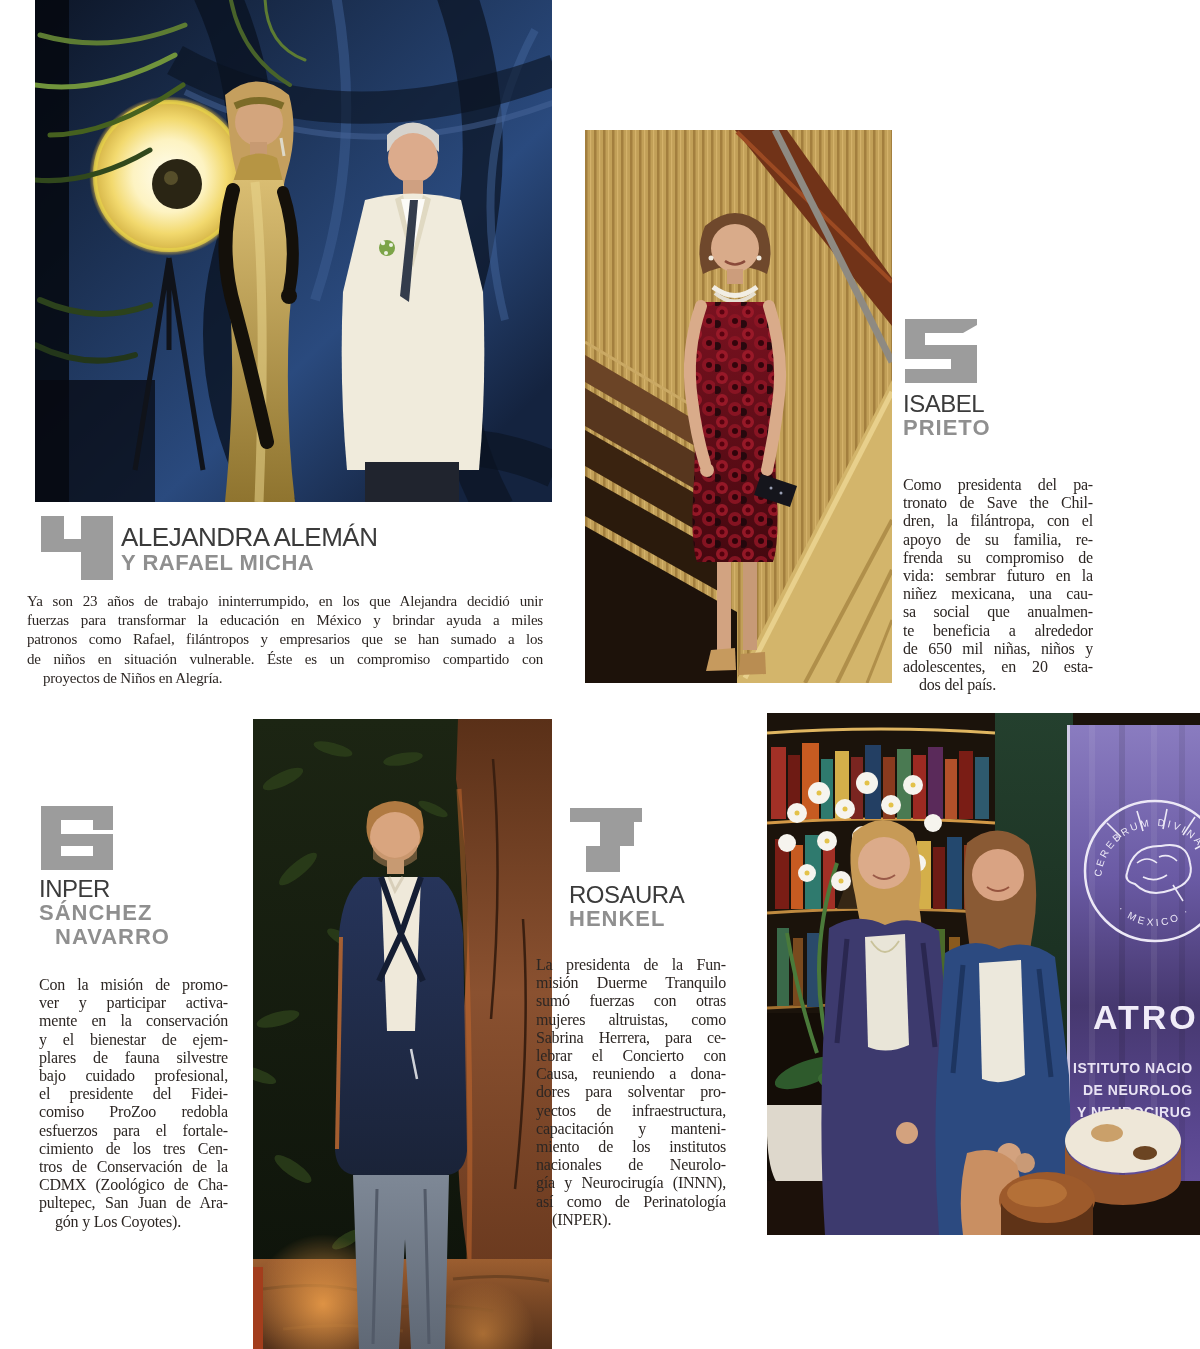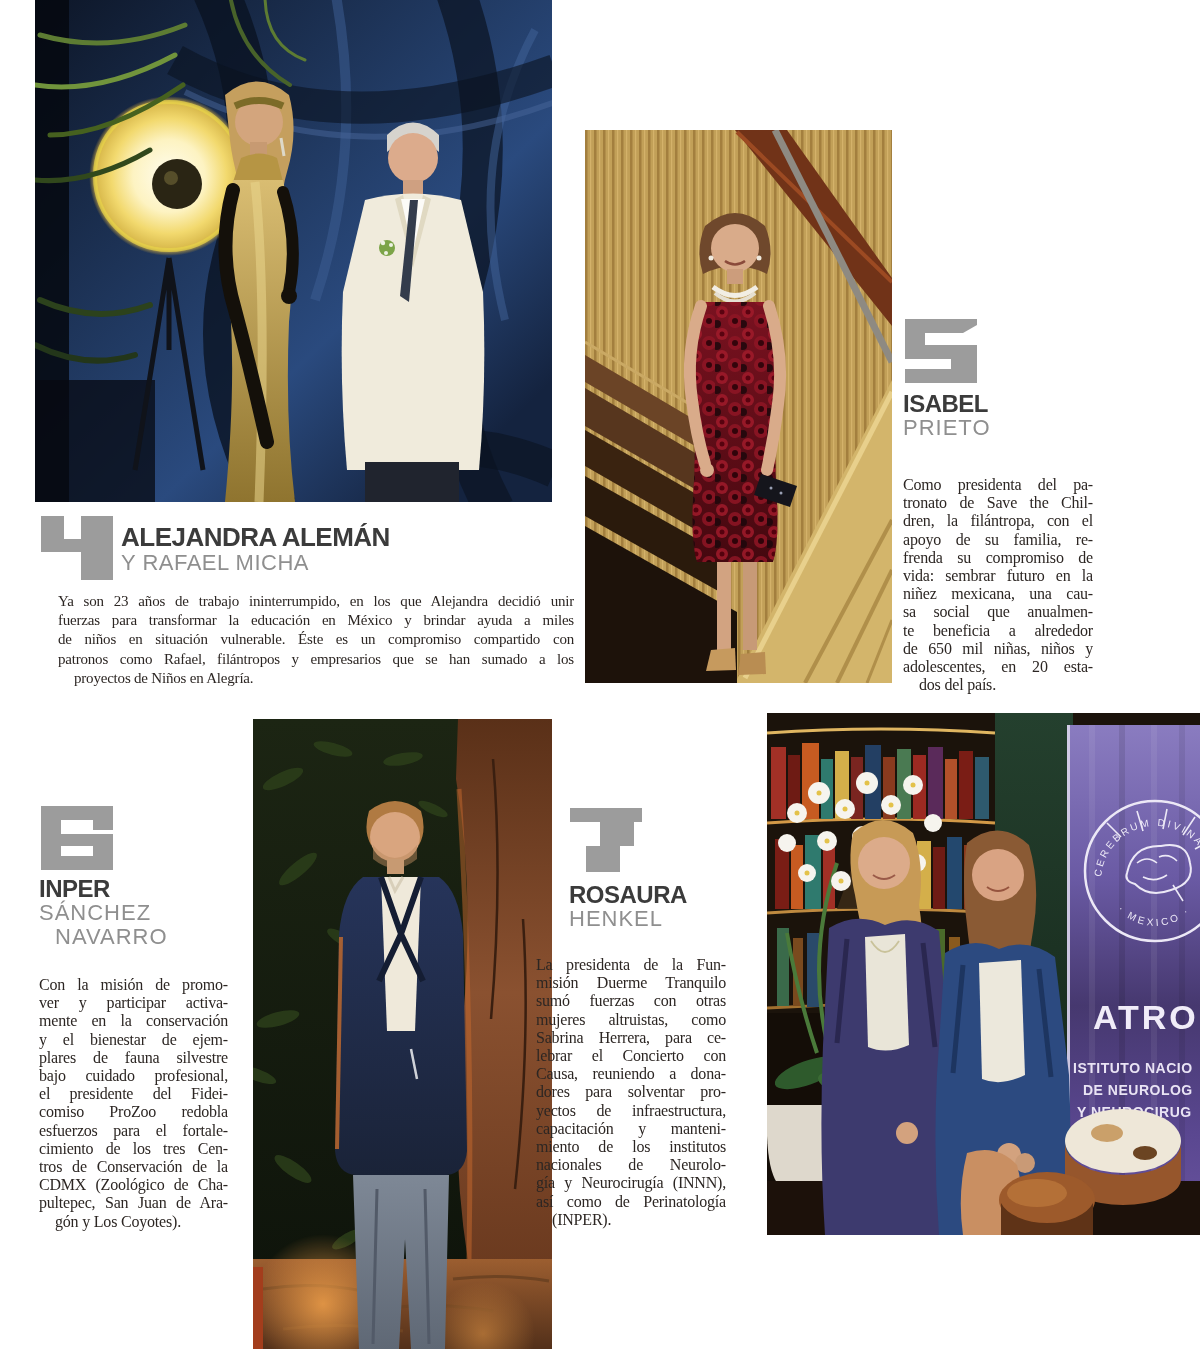--- a/index.html
+++ b/index.html
@@ -2,24 +2,24 @@
 <html><head>
 <meta charset="utf-8">
 <style>
   html,body{margin:0;padding:0;background:#ffffff;}
   #page{position:relative;width:1200px;height:1349px;background:#ffffff;overflow:hidden;
         font-family:"Liberation Serif",serif;}
   .photo{position:absolute;overflow:hidden;background:#111;}
   .photo svg{display:block;width:100%;height:100%;}
   .digit{position:absolute;width:72px;height:64px;}
   .titlebox{position:absolute;}
-  .sec-title{font-family:"Liberation Sans",sans-serif;font-weight:700;color:#3b3b3b;
+  .sec-title{font-family:"Liberation Sans",sans-serif;font-weight:400;color:#3b3b3b;
              font-size:24px;line-height:1.05;letter-spacing:-0.5px;white-space:nowrap;}
   .title-lg{font-size:26px;text-align:right;}
-  .sec-sub{font-family:"Liberation Sans",sans-serif;font-weight:400;color:#8f8f8f;
+  .sec-sub{font-family:"Liberation Sans",sans-serif;font-weight:700;color:#8f8f8f;
            font-size:22px;line-height:1.1;letter-spacing:1px;white-space:nowrap;}
   .body-col{position:absolute;color:#2c2623;font-size:16px;line-height:18.2px;letter-spacing:-0.2px;}
   .body-wide{font-size:15px;line-height:19.2px;letter-spacing:-0.2px;}
   .jline{text-align:justify;text-align-last:justify;white-space:nowrap;overflow:hidden;}
   .jline:last-child{text-align-last:left;margin-left:16px;}
   .subtitle-lines .jline{text-align:left;text-align-last:left;overflow:visible;}
   svg text{font-family:"Liberation Sans",sans-serif;}
 </style>
 </head>
 <body>
@@ -393,25 +393,25 @@
 
   <svg class="digit" style="left:41px;top:516px" viewBox="0 0 72 64">
       <rect x="0" y="0" width="23" height="36" fill="#9c9c9c"></rect>
       <rect x="0" y="23" width="72" height="13" fill="#9c9c9c"></rect>
       <rect x="40" y="0" width="32" height="64" fill="#9c9c9c"></rect>
     </svg>
   <div class="titlebox" style="left:121px;top:524px">
     <div class="sec-title title-lg">ALEJANDRA ALEMÁN</div>
     <div class="sec-sub" style="letter-spacing:0.5px">Y RAFAEL MICHA</div>
   </div>
-  <div class="body-col body-wide" style="left:58px;top:592px;width:516px">
+  <div class="body-col body-wide" style="left:27px;top:592px;width:516px">
       <div class="jline">Ya son 23 años de trabajo ininterrumpido, en los que Alejandra decidió unir</div>
       <div class="jline">fuerzas para transformar la educación en México y brindar ayuda a miles</div>
+      <div class="jline">patronos como Rafael, filántropos y empresarios que se han sumado a los</div>
       <div class="jline">de niños en situación vulnerable. Éste es un compromiso compartido con</div>
-      <div class="jline">patronos como Rafael, filántropos y empresarios que se han sumado a los</div>
       <div class="jline">proyectos de Niños en Alegría.</div>
     </div>
 
   <svg class="digit" style="left:905px;top:319px" viewBox="0 0 72 64">
       <polygon points="0,0 72,0 72,6 58,14 0,14" fill="#9c9c9c"></polygon>
       <rect x="0" y="14" width="20" height="18" fill="#9c9c9c"></rect>
       <rect x="0" y="26" width="52" height="14" fill="#9c9c9c"></rect>
       <rect x="46" y="26" width="26" height="38" fill="#9c9c9c"></rect>
       <rect x="0" y="50" width="72" height="14" fill="#9c9c9c"></rect>
     </svg>

